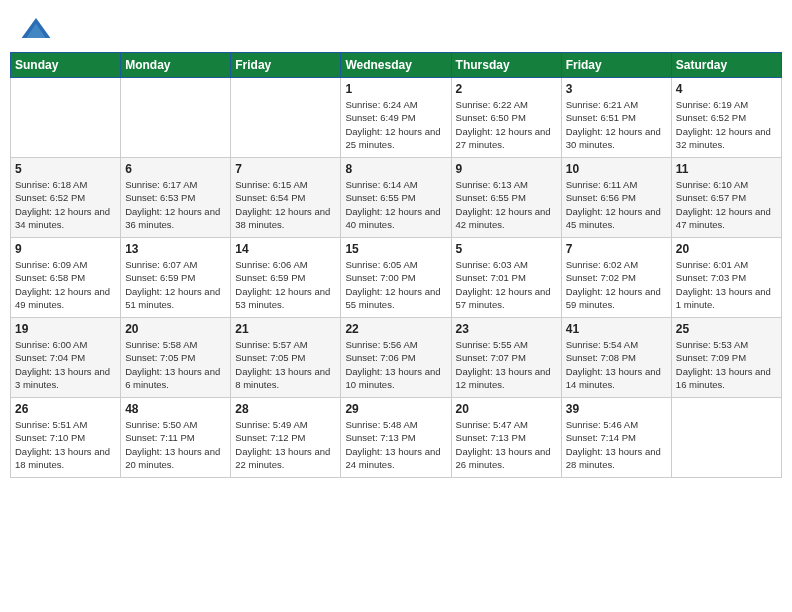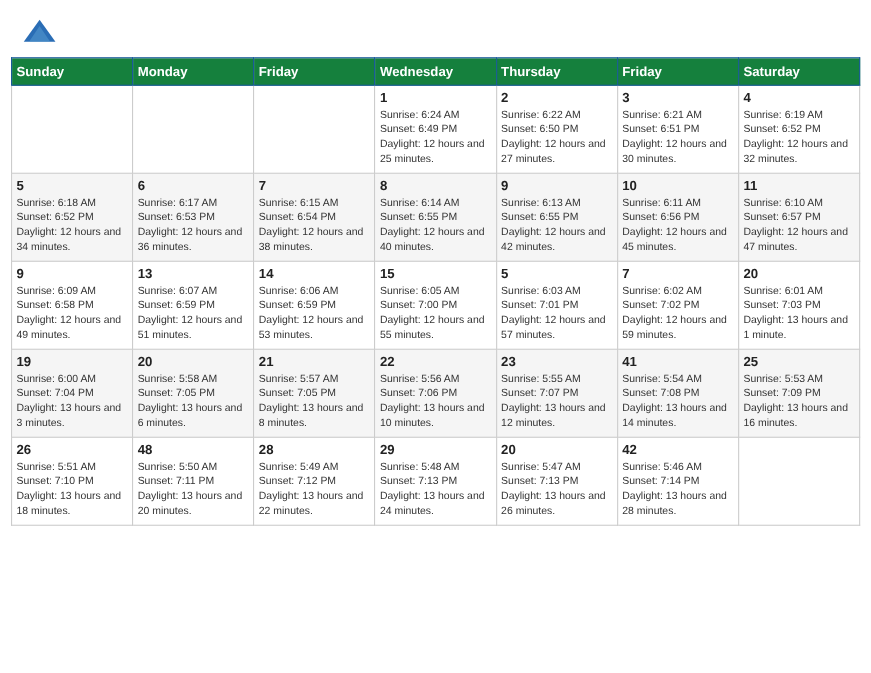--- a/index.html
+++ b/index.html
@@ -257,19 +257,19 @@
         </td>
         <td>
           <div class="day-number">29</div>
           <div class="day-info">Sunrise: 5:48 AM<br>Sunset: 7:13 PM<br>Daylight: 13 hours and 24 minutes.</div>
         </td>
         <td>
           <div class="day-number">20</div>
           <div class="day-info">Sunrise: 5:47 AM<br>Sunset: 7:13 PM<br>Daylight: 13 hours and 26 minutes.</div>
         </td>
         <td>
-          <div class="day-number">42</div>
+          <div class="day-number">39</div>
           <div class="day-info">Sunrise: 5:46 AM<br>Sunset: 7:14 PM<br>Daylight: 13 hours and 28 minutes.</div>
         </td>
         <td class="empty"></td>
       </tr>
     </tbody>
 </table>
 
 </body></html>

